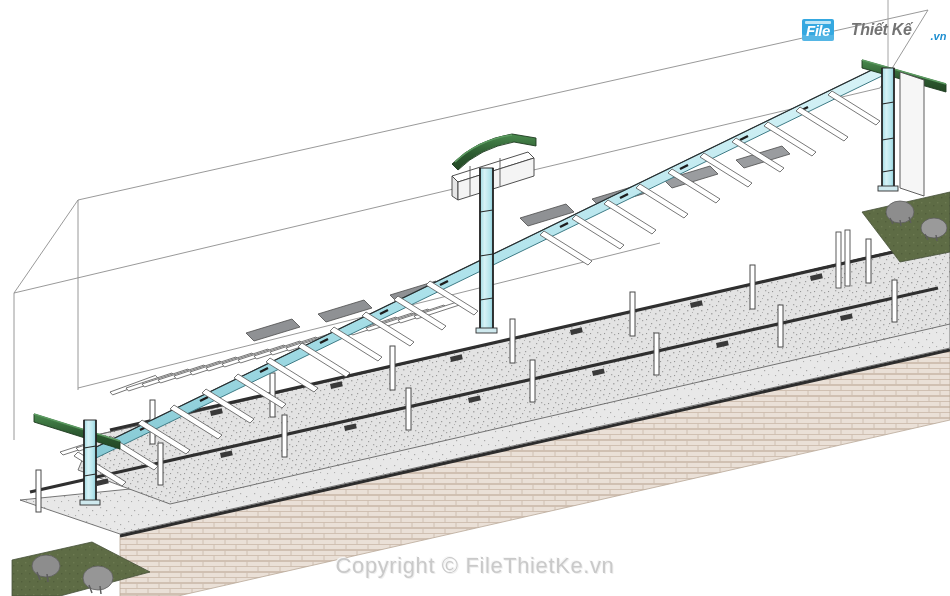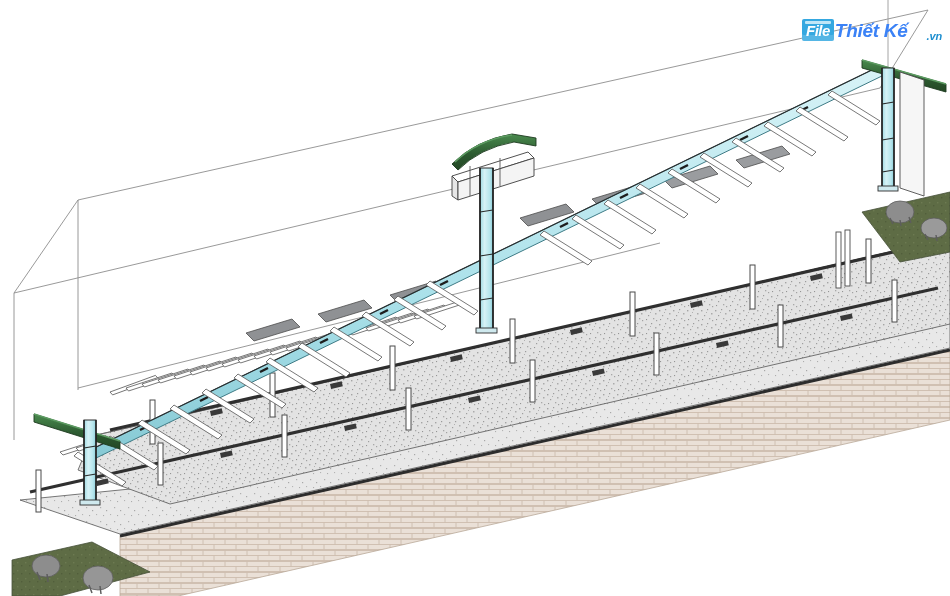--- a/index.html
+++ b/index.html
@@ -50,26 +50,26 @@
   }
   #logo .badge::before{
     content:"";
     position:absolute;
     left:3px;right:3px;top:2px;
     height:3px;
     background:#bfe6f7;
     border-radius:1px;
   }
   #logo .word{
-    color:#3b82f6;
-    font-size:19px;
+    color:#737373;
+    font-size:16px;
     font-weight:bold;
     font-style:italic;
     line-height:1;
-    margin-left:1px;
+    margin-left:17px;
     letter-spacing:-0.3px;
   }
   #logo .tld{
     color:#1f8fd0;
     font-size:11px;
     font-weight:bold;
     font-style:italic;
     line-height:1;
     margin-left:19px;
     align-self:flex-end;
@@ -405,14 +405,15 @@
     </g>
 
   </svg>
 
   <div id="logo">
     <span class="badge">File</span>
     <span class="word">Thiết Kế</span>
     <span class="tld">.vn</span>
   </div>
 
+  <div id="copyright">Copyright © FileThietKe.vn</div>
 
 </div>
 
 </body></html>

